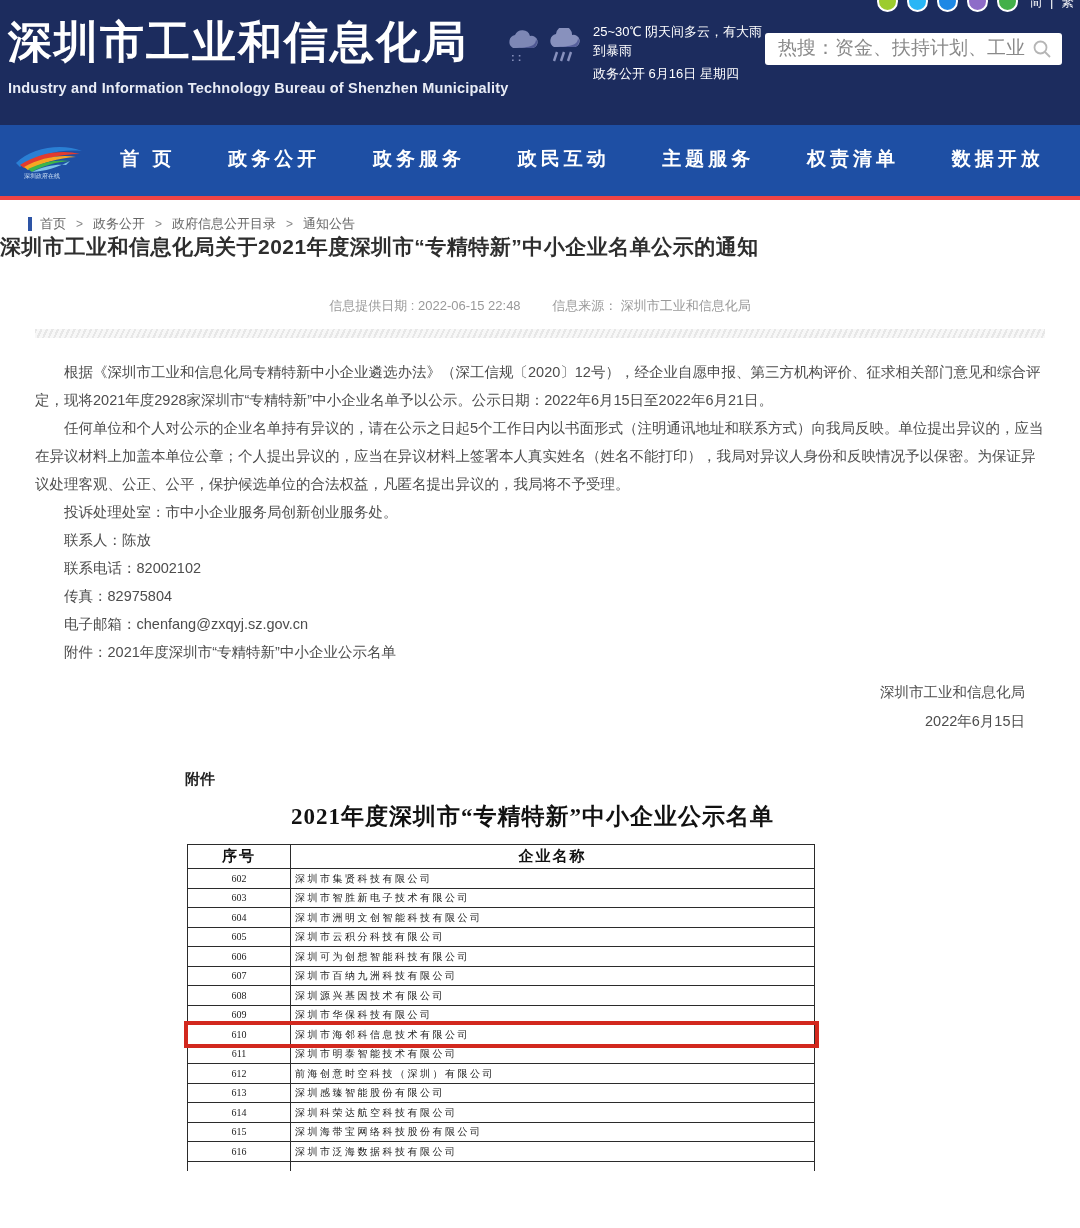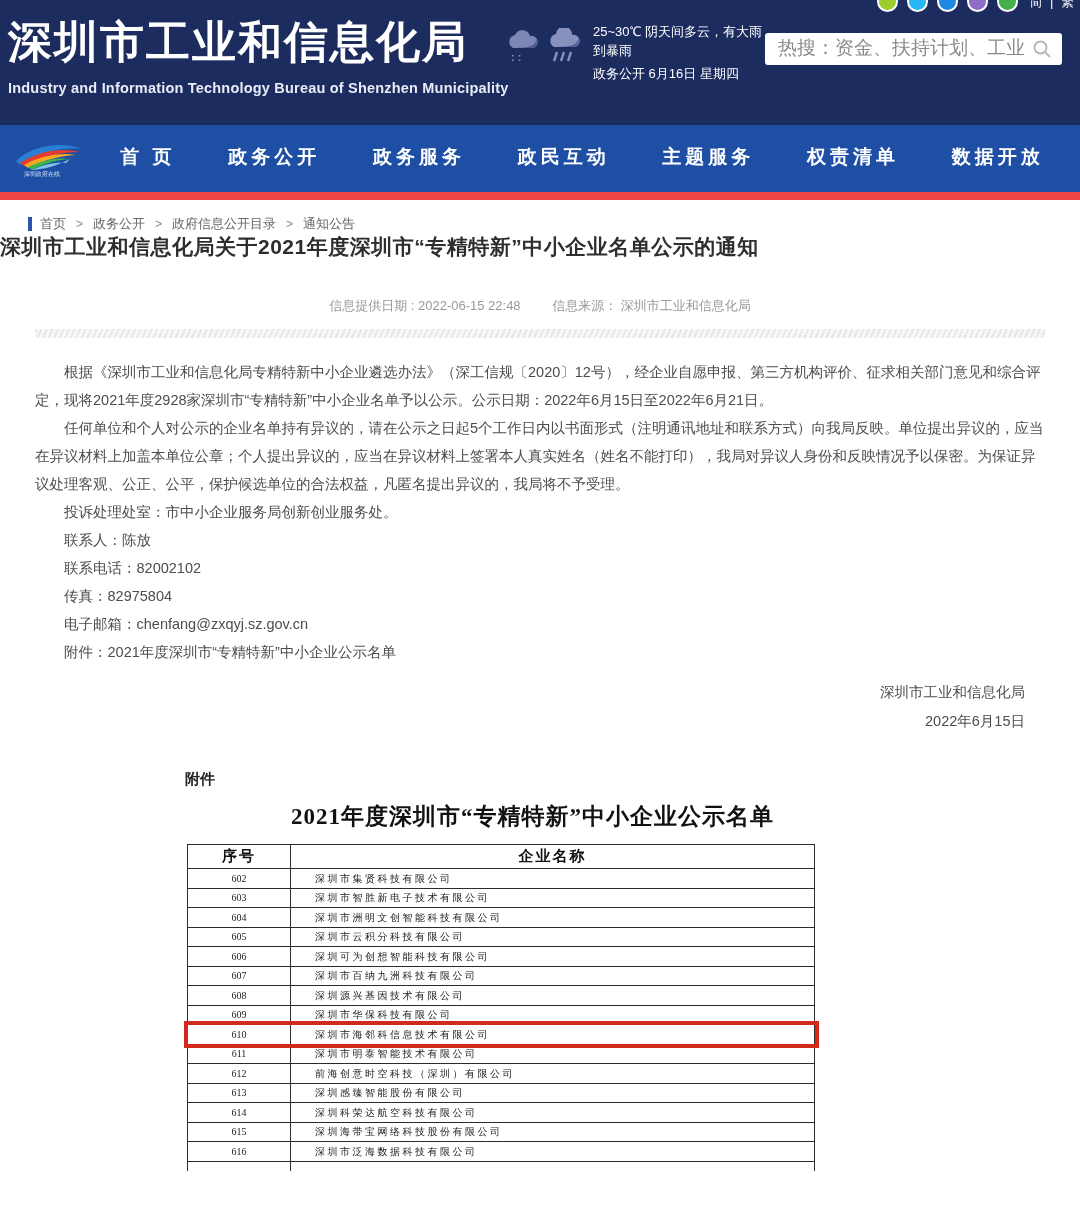--- a/index.html
+++ b/index.html
@@ -20,21 +20,21 @@
   .social-row { position:absolute; top:-9px; right:62px; display:flex; gap:9px; }
   .social-dot { width:21px; height:21px; border-radius:50%; border:2px solid #fff; }
   .lang-switch { position:absolute; top:-7px; right:4px; font-size:13px; color:#fff; letter-spacing:2px; }
 
   .search-box { position:absolute; right:18px; top:33px; width:297px; height:32px; background:#fff; border-radius:3px; display:flex; align-items:center; }
   .search-input { flex:1; border:none; outline:none; background:transparent; font-size:19px; color:#6d28d9; padding:0 6px 0 13px; font-family:Liberation Mono, monospace; }
   .search-input::placeholder { color:#8a8a8a; }
   .search-icon { margin-right:10px; cursor:pointer; display:flex; }
 
   
-  .main-nav { height:75px; background:#1e4fa4; border-bottom:8px solid #ef4444; display:flex; align-items:center; padding:0 10px 4px 6px; }
+  .main-nav { height:75px; background:#1e4fa4; border-bottom:4px solid #ef4444; display:flex; align-items:center; padding:0 10px 4px 6px; }
   .nav-logo { width:88px; display:flex; align-items:center; justify-content:center; }
   .nav-items { flex:1; display:flex; justify-content:space-around; align-items:center; }
   .nav-item { color:#fff; font-size:19px; font-weight:bold; letter-spacing:4px; cursor:pointer; }
 
   
   .breadcrumb { padding:15px 0 0 28px; display:flex; align-items:center; font-size:13px; color:#666; }
   .crumb-bar { display:inline-block; width:4px; height:14px; background:#2d54a5; margin-right:8px; }
   .crumb { cursor:pointer; }
   .crumb-sep { margin:0 10px; color:#888; font-size:12px; }
 
@@ -52,21 +52,21 @@
   
   .attachment { margin-top:34px; }
   .att-label { margin-left:185px; font-size:15px; font-weight:bold; color:#222; }
   .att-title { width:695px; margin:12px 0 0 185px; text-align:center; font-family:"Liberation Serif", serif; font-weight:bold; font-size:23px; color:#111; letter-spacing:1px; }
   .company-table { margin:12px 0 0 187px; width:628px; border-collapse:collapse; table-layout:fixed; font-family:"Liberation Serif", serif; }
   .company-table th, .company-table td { border:1.5px solid #2b2b2b; }
   .company-table th { font-size:15px; font-weight:bold; color:#111; height:24px; letter-spacing:2px; }
   .col-no { width:103px; }
   .company-table td { height:19.5px; font-size:10px; color:#1a1a1a; padding:0; line-height:17px; }
   td.cell-no { text-align:center; }
-  td.cell-name { padding-left:24px; letter-spacing:2.5px; }
+  td.cell-name { padding-left:4px; letter-spacing:2.5px; }
   tr.hl { outline:4px solid #d2281e; outline-offset:0px; }
   tfoot .stub-row td { height:10px; border-bottom:none; }
 </style>
 </head>
 <body>
 
 <div class="page">
 
   <header class="site-header">
     <div class="masthead">

